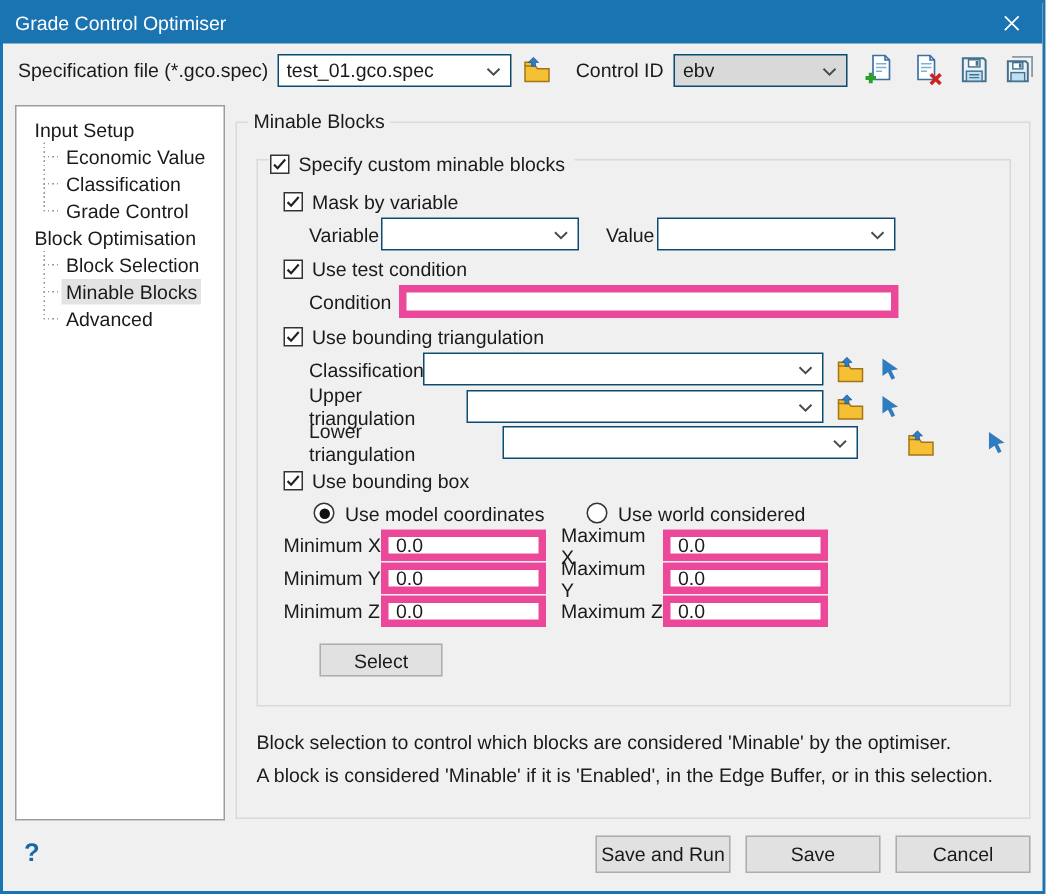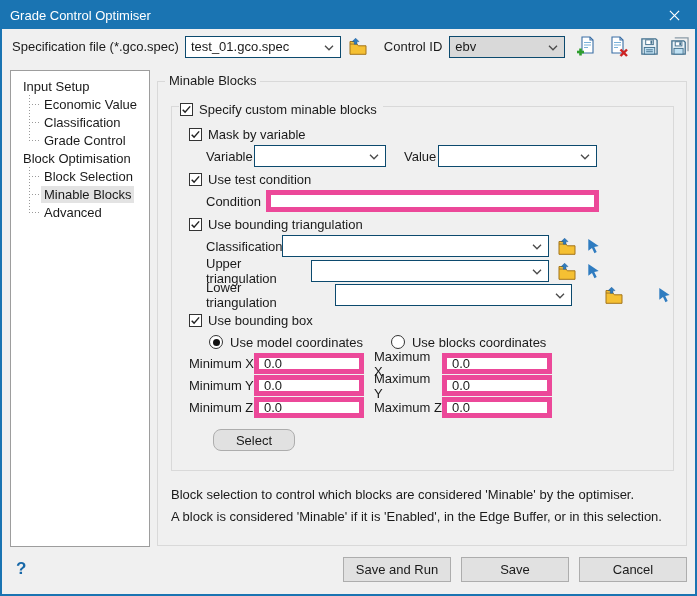--- a/index.html
+++ b/index.html
@@ -67,29 +67,29 @@
                padding:0 5px; color:#1a1a1a; }
 
   .radio { width:14px; height:14px; border:1px solid #333; border-radius:50%; background:#fff;
            display:inline-flex; align-items:center; justify-content:center; cursor:pointer; flex:none; }
   .radio .dot { width:7px; height:7px; border-radius:50%; background:#111; display:none; }
   .radio.checked .dot { display:block; }
   .rlabel { padding-left:7px; white-space:nowrap; }
 
   .btn { background:#e1e1e1; border:1px solid #adadad; font:13px "Liberation Sans",sans-serif;
          color:#1a1a1a; display:flex; align-items:center; justify-content:center; cursor:pointer; }
-  .select-btn { width:82px; height:22px; margin:11px 0 0 24px;border-radius:8px; }
+  .select-btn { width:82px; height:22px; margin:11px 0 0 24px; }
 
   .desc { position:absolute; left:13px; top:402px; line-height:22px; white-space:nowrap; }
 
   
   .footer { position:absolute; left:0; right:0; bottom:0; height:44px; display:flex;
             align-items:center; padding:0 8px 6px 14px; }
   .help { color:#1768a8; font-weight:bold; font-size:17px; cursor:pointer; }
-  .footer .btn { width:108px; height:25px; margin-left:10px; }
+  .footer .btn { width:90px; height:25px; margin-left:10px; }
   .footer .spacer { flex:1; }
 
   svg { display:block; }
 </style>
 </head>
 <body>
 
 <div class="dialog">
 
   <div class="titlebar">
@@ -341,21 +341,21 @@
                 </svg>
             </span>
             <span class="cblabel">Use bounding box</span>
           </div>
           <div class="fieldrow" style="height:18px; margin-left:20px; margin-top:4px; margin-bottom:2px;">
             <span class="radio checked">
                 <span class="dot"></span>
               </span>
             <span class="rlabel">Use model coordinates</span>
             <span class="radio" style="margin-left:28px;"></span>
-            <span class="rlabel">Use blocks coordinates</span>
+            <span class="rlabel">Use world considered</span>
           </div>
 
           <div class="fieldrow" style="height:21px; margin:1px 0;">
             <span class="flabel" style="width:65px;">Minimum X</span>
             <input class="textinput" type="text" style="width: 110px; height: 21px;" value="0.0">
             <span class="flabel" style="width:68px; margin-left:10px;">Maximum X</span>
             <input class="textinput" type="text" style="width: 110px; height: 21px;" value="0.0">
           </div>
           <div class="fieldrow" style="height:21px; margin:1px 0;">
             <span class="flabel" style="width:65px;">Minimum Y</span>

